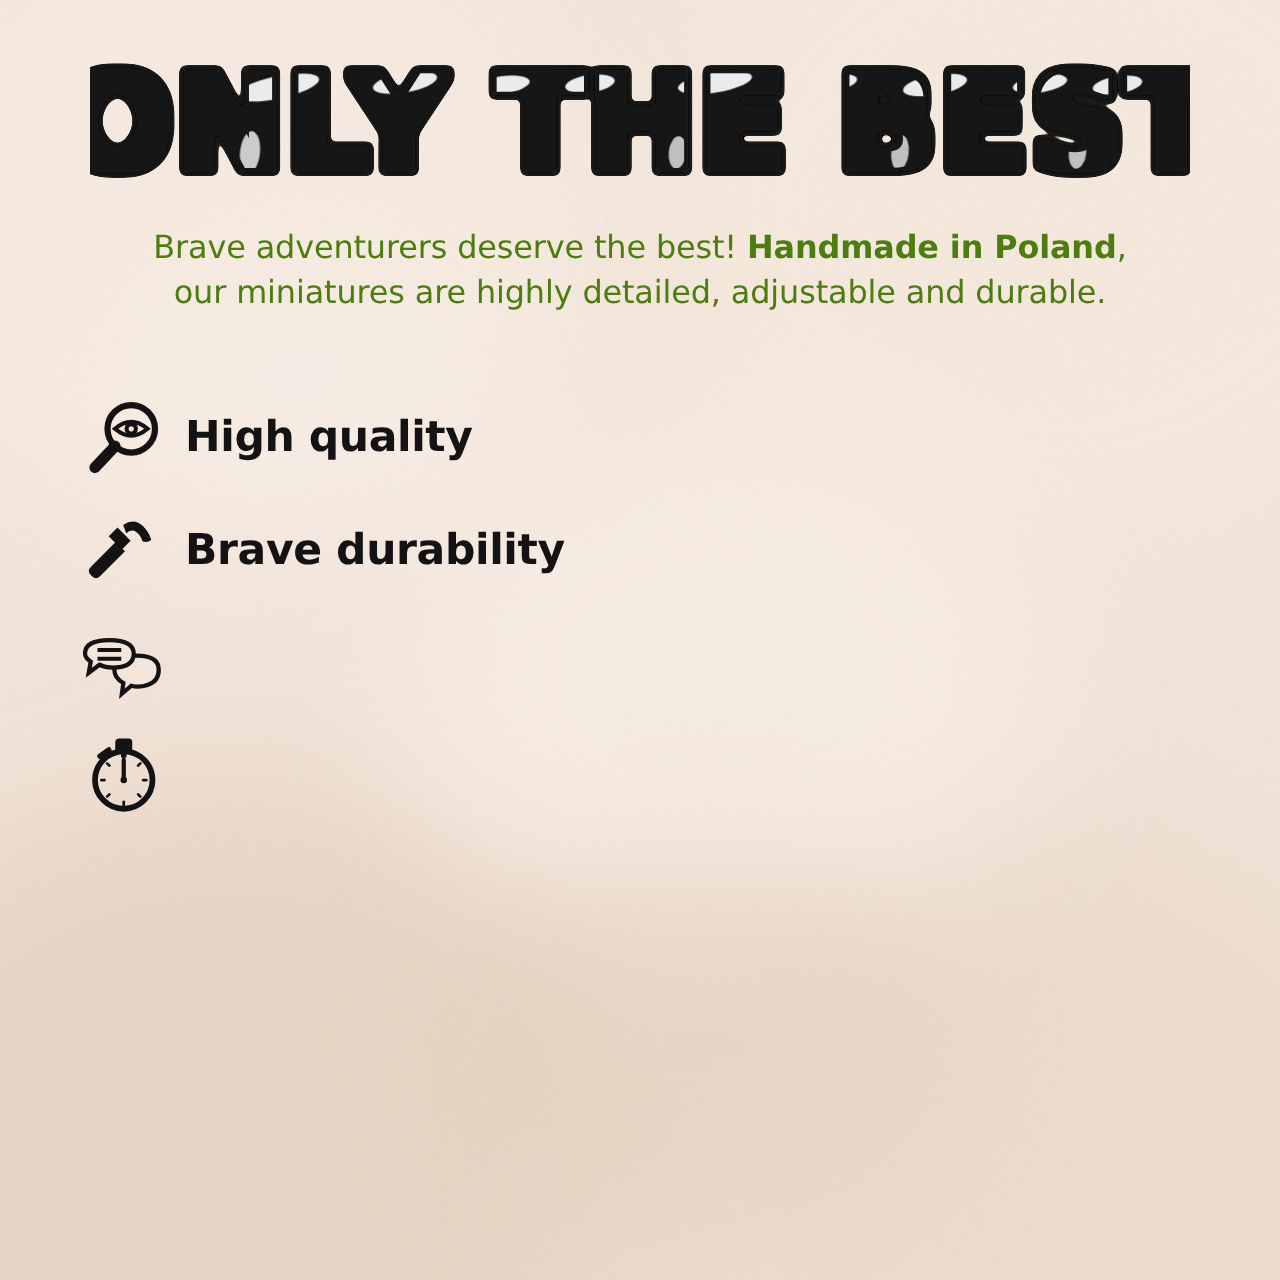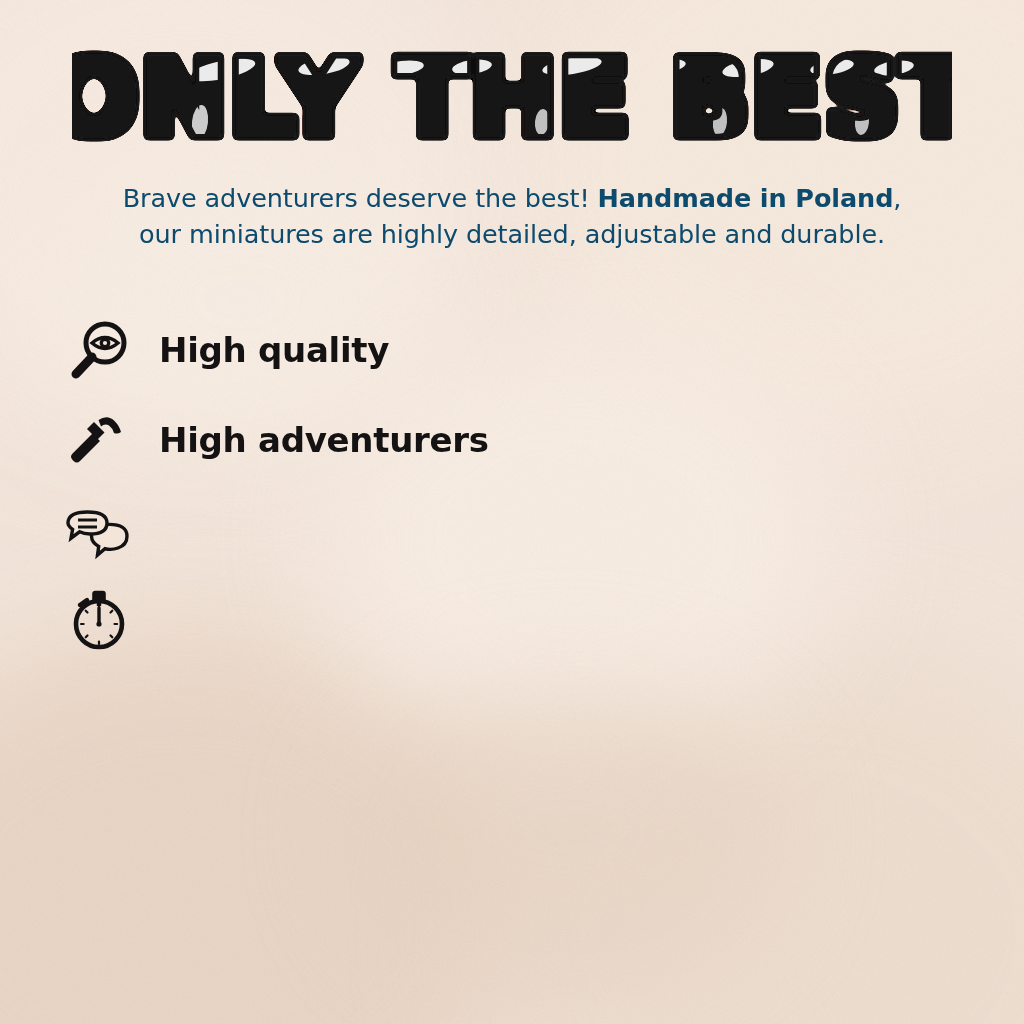--- a/index.html
+++ b/index.html
@@ -48,37 +48,37 @@
   .headline-svg{ display:block; margin:0 auto; }
 
   
   .subtitle{
     position:absolute;
     left:0; right:0; top:180px;
     text-align:center;
     font-family:"DejaVu Sans", sans-serif;
     font-size:25.5px;
     line-height:1.42;
-    color:#0c4a6e;
+    color:#4d7c0f;
     padding:0 95px;
     letter-spacing:-.1px;
   }
   .subtitle b{ font-weight:700; }
 
   
   .features{
     position:absolute;
     left:62px; top:305px;
     width:700px;
   }
   .feature{
     display:flex;
     align-items:center;
     height:90px;
-    gap:23px;
+    gap:12px;
   }
   .feature .ico{
     flex:0 0 74px;
     width:74px; height:74px;
     display:flex; align-items:center; justify-content:center;
   }
   .feature .ico svg{ display:block; }
   .feature .label{
     font-family:"DejaVu Sans", sans-serif;
     font-weight:700;
@@ -189,21 +189,21 @@
     <div class="feature">
       <span class="ico">
         <svg width="64" height="64" viewBox="0 0 64 64">
           <g fill="#141212">
             <path d="M31.5 12 q9 -6 16 1 q5 5 6.5 11 q-3.5 2.5 -7 1 q-1.5 -5 -5 -7.5 q-4 -2.5 -8 1 Z"></path>
             <path d="M27 14 l10.5 10.5 l-7 7 L20 21 Z"></path>
             <path d="M25.5 25.5 l7.5 7.5 L13 53 q-3.2 3.2 -6.4 0 l-1 -1 q-3.2 -3.2 0 -6.4 Z"></path>
           </g>
         </svg>
       </span>
-      <span class="label">High adventurers</span>
+      <span class="label">Brave durability</span>
     </div>
 
 
     <div class="feature">
       <span class="ico">
         <svg width="66" height="64" viewBox="0 0 66 64" fill="#f3e5da" stroke="#141212" stroke-width="3.4">
           <path d="M41 33 q0 9 -9 12 q-7 2.4 -13 0.6 l-7.5 6.4 l1.2 -8.6 q-7.2 -4 -7.2 -10.4 q0 -11.6 17.7 -11.6 q17.8 0 17.8 11.6 Z" transform="translate(20 5)"></path>
           <path d="M41 25 q0 11 -17 11 q-6 0 -10.4 -2.2 l-8.6 6.4 l1.6 -8.8 Q2 28 2 25 q0 -11 19.5 -11 Q41 14 41 25 Z"></path>
           <path d="M12 22 h19 M12 29 h19" stroke-width="3.2" fill="none"></path>
         </svg>

